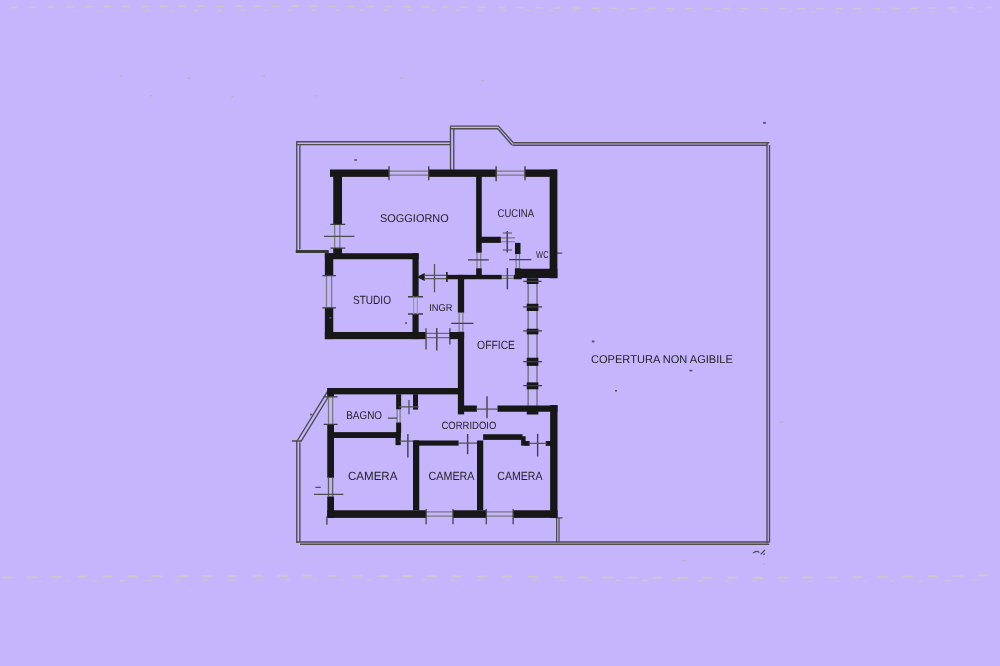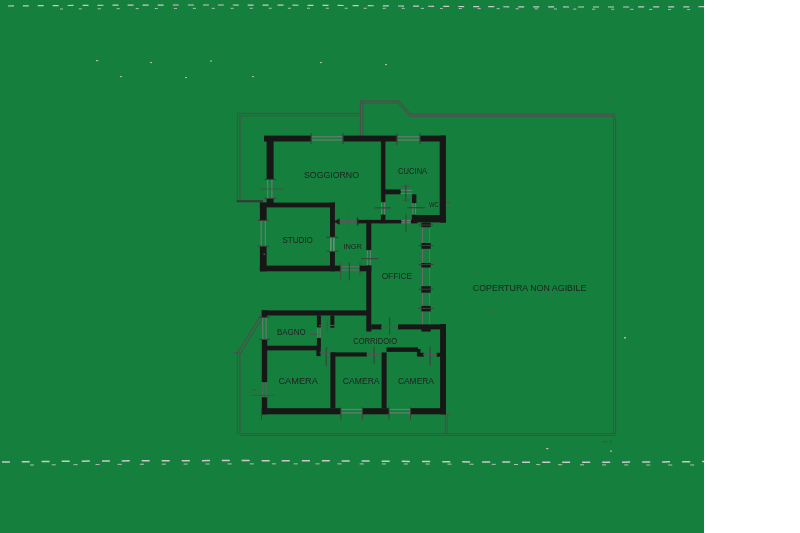--- a/index.html
+++ b/index.html
@@ -1,16 +1,16 @@
 <!DOCTYPE html>
 <html><head>
 <meta charset="utf-8">
 <style>
 html,body{margin:0;padding:0;background:#ffffff;}
-#page{position:relative;width:704px;height:533px;background:#15803d;overflow:hidden;}
+#page{position:relative;width:800px;height:533px;background:#c4b5fd;overflow:hidden;}
 svg{position:absolute;left:0;top:0;filter:blur(0.3px);}
 text{font-family:"Liberation Sans",sans-serif;fill:#1f1f1f;}
 </style>
 </head>
 <body>
 <div id="page">
 <svg width="800" height="533" viewBox="0 0 800 533">
 
 <g stroke="#4d4d4d" stroke-width="1.1" fill="none">
 <path d="M237 113.4 H360.7 M237 115.7 H360.4"></path>

